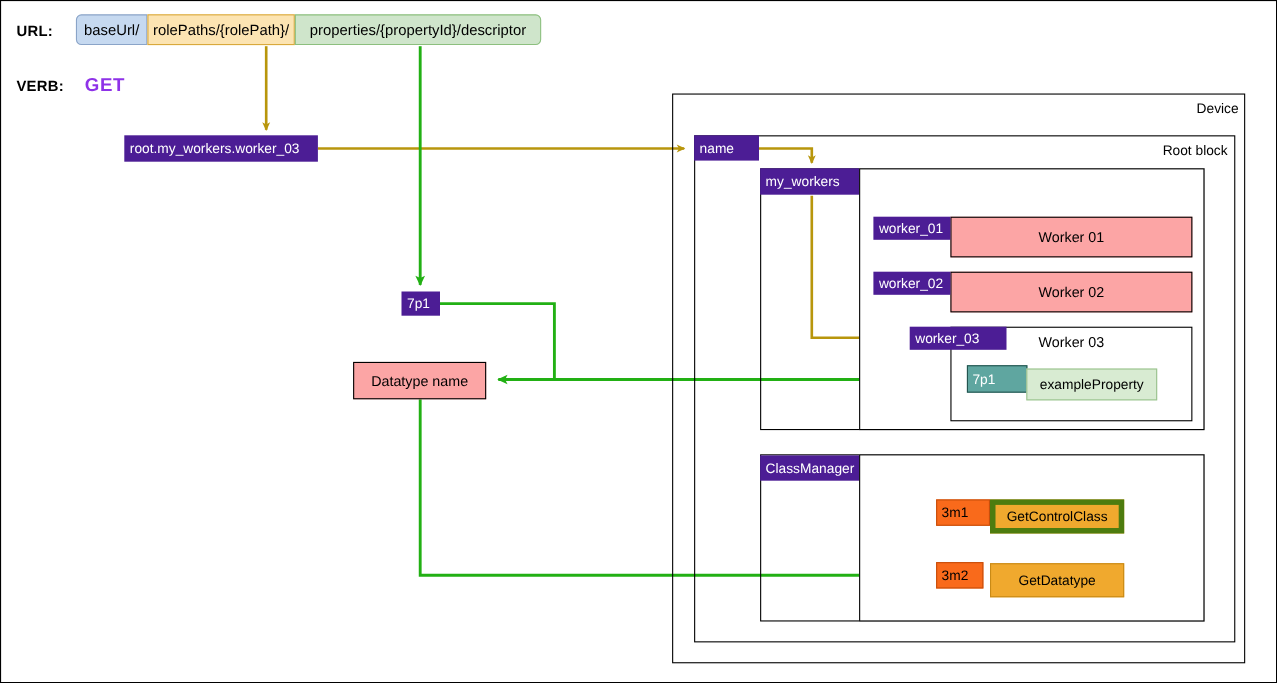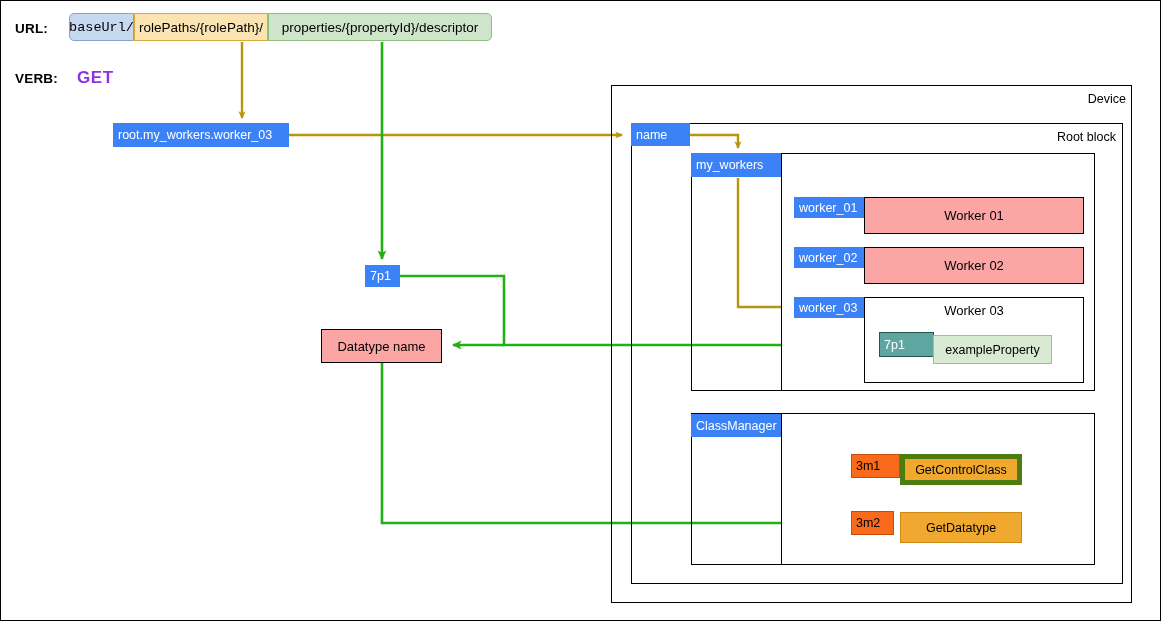--- a/index.html
+++ b/index.html
@@ -72,21 +72,21 @@
   }
   .url-seg.s2 {
     border-top-right-radius: 5px;
     border-bottom-right-radius: 5px;
   }
 
   
   .tag {
     position: absolute;
     box-sizing: border-box;
-    background: #3b82f6;
+    background: #4c1d95;
     color: #ffffff;
     display: flex;
     align-items: center;
     font-size: 12.5px;
     padding-left: 5px;
     white-space: nowrap;
     letter-spacing: 0px;
   }
 
   
@@ -175,21 +175,21 @@
 
       <path d="M503,344 L452,344" marker-end="url(#arrow-green)"></path>
 
       <path d="M381,362 L381,522 L845,522" marker-end="url(#arrow-green)"></path>
     </g>
   </svg>
 
   <div class="node left field-label" style="left:14px; top:18px; width:60px; height:18px;">URL:</div>
 
   <div class="url-seg s0" style="left:68px; top:12px; width:65px; height:28px;
-              background:#C6D9F0; border-color:#8AA4C8;font-family:Liberation Mono, monospace;">baseUrl/</div>
+              background:#C6D9F0; border-color:#8AA4C8;">baseUrl/</div>
 
   <div class="url-seg s1" style="left:133px; top:12px; width:134px; height:28px;
               background:#FCE4B2; border-color:#D9A93C;">rolePaths/{rolePath}/</div>
 
   <div class="url-seg s2" style="left:267px; top:12px; width:224px; height:28px;
               background:#CFE5CB; border-color:#8CBF7E;">properties/{propertyId}/descriptor</div>
 
   <div class="node left field-label" style="left:14px; top:68px; width:62px; height:18px;">VERB:</div>
 
   <div class="node left verb-value" style="left:76px; top:68px; width:60px; height:18px; color:#8E32E8;">GET</div>
@@ -213,21 +213,21 @@
   <div class="box" style="left:780px; top:152px; width:314px; height:238px; border-left:1px solid #000;"></div>
 
   <div class="white-card" style="left:863px; top:196px; width:220px; height:37px;">Worker 01</div>
   <div class="tag" style="left:793px; top:196px; width:70px; height:21px;">worker_01</div>
 
   <div class="white-card" style="left:863px; top:246px; width:220px; height:37px;">Worker 02</div>
   <div class="tag" style="left:793px; top:246px; width:70px; height:21px;">worker_02</div>
 
   <div class="box" style="left:863px; top:296px; width:220px; height:86px;"></div>
   <div class="node" style="left:863px; top:299px; width:220px; height:20px;">Worker 03</div>
-  <div class="tag" style="left:793px; top:296px; width:70px; height:21px;">worker_03</div>
+  <div class="tag" style="left:826px; top:296px; width:88px; height:21px;">worker_03</div>
 
   <div class="chip-badge" style="left:878px; top:331px; width:55px; height:25px;
               background:#5FA6A0; border:1px solid #24544F; color:#ffffff;">7p1</div>
   <div class="chip-body" style="left:932px; top:334px; width:119px; height:29px;
               background:#D8EBD2; border:1px solid #9BC38E;">exampleProperty</div>
 
   <div class="container-box" style="left:690px; top:412px; width:404px; height:152px;"></div>
   <div class="container-title" style="left:850px; top:420px; width:170px; height:16px; text-align:center;">Class manager</div>
   <div class="tag" style="left:690px; top:413px; width:90px; height:23px;">ClassManager</div>
   <div class="box" style="left:780px; top:412px; width:314px; height:152px;"></div>

